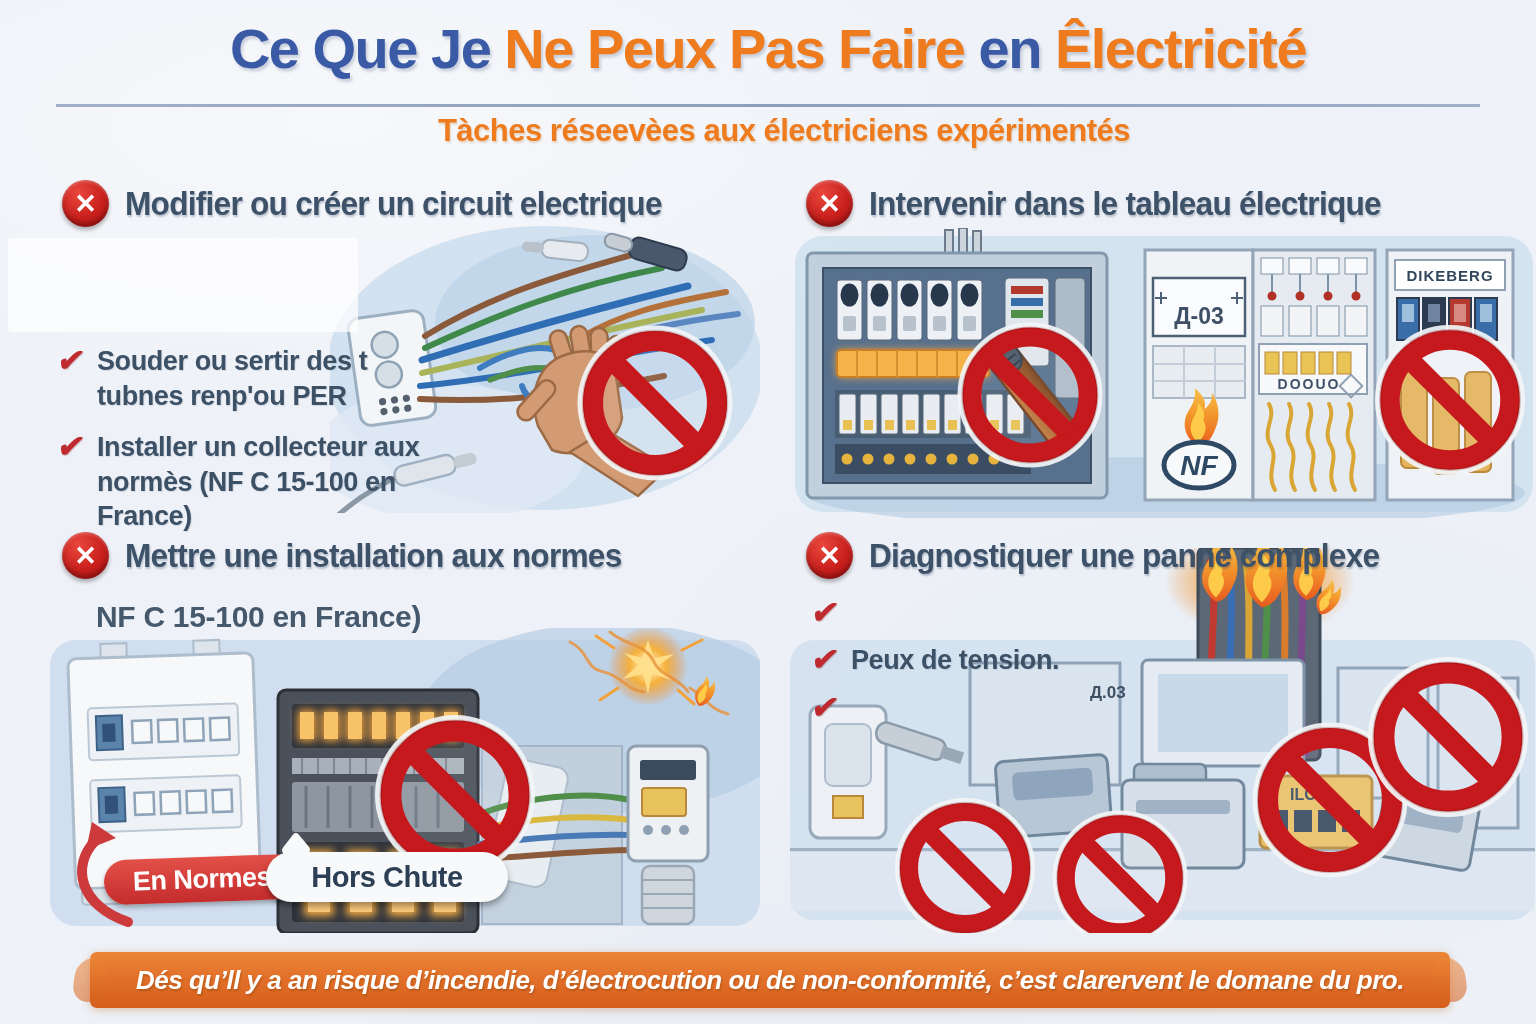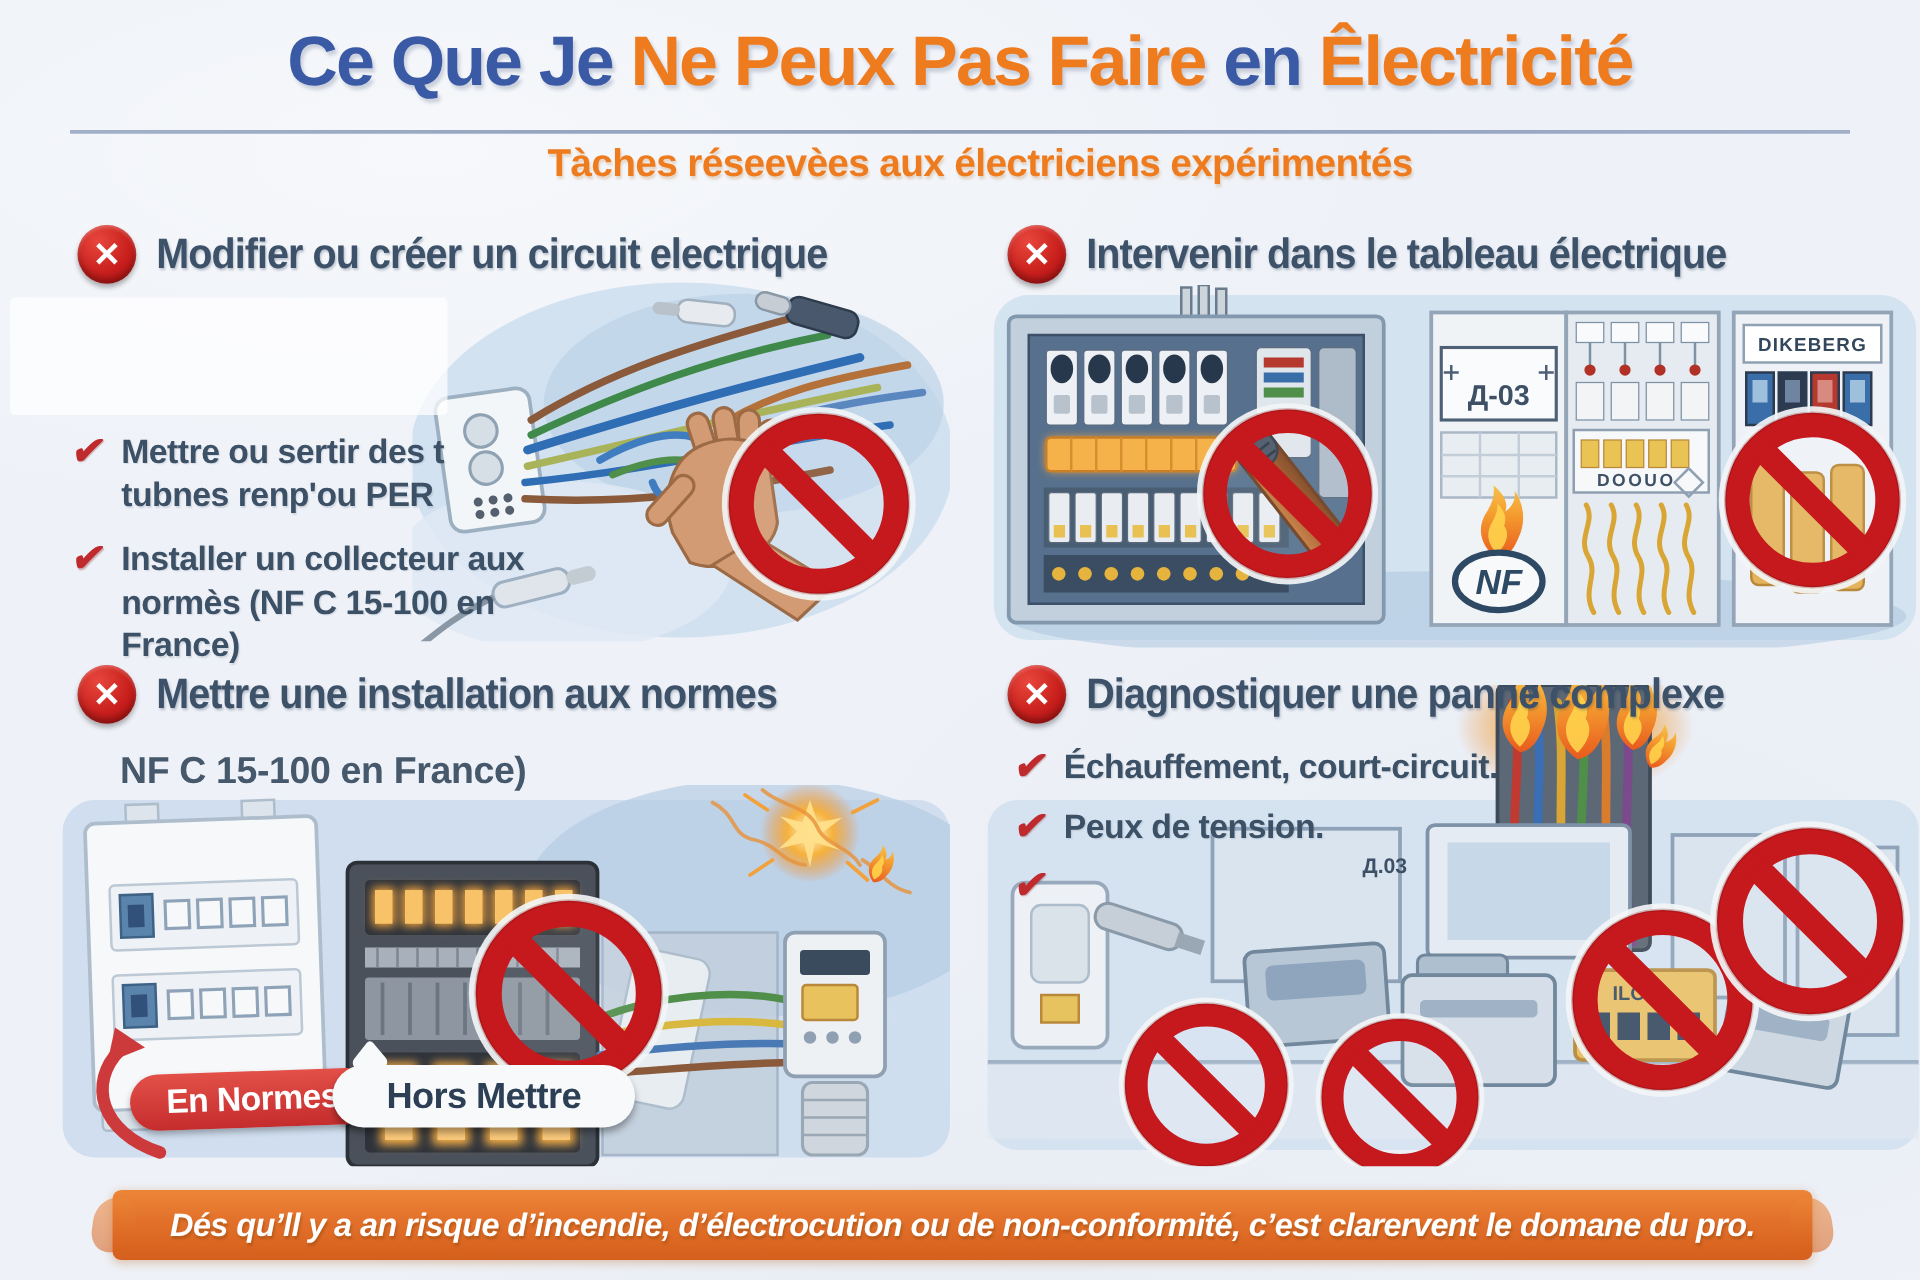--- a/index.html
+++ b/index.html
@@ -136,38 +136,37 @@
     <span class="sec-title">Mettre une installation aux normes</span>
   </div>
   <div class="sec-head" id="head-br">
     <span class="xicon">✕</span>
     <span class="sec-title">Diagnostiquer une panne complexe</span>
   </div>
 
   <div class="bullets" id="bullets-tl">
     <div class="bullet">
       <span class="chk">✔</span>
-      <span class="bullet-text">Mettre ou sertir des t
+      <span class="bullet-text">Souder ou sertir des t
 tubnes renp'ou PER</span>
     </div>
     <div class="bullet">
       <span class="chk">✔</span>
       <span class="bullet-text">Installer un collecteur aux
 normès (NF C 15-100 en France)</span>
     </div>
   </div>
 
   <div id="note-bl">NF C 15-100 en France)</div>
   <div id="badge-en">En Normes</div>
-  <div id="badge-hors">Hors Mettre</div>
+  <div id="badge-hors">Hors Chute</div>
 
   <div class="bullets" id="bullets-br">
     <div class="bullet">
       <span class="chk">✔</span>
-      <span class="bullet-text">Échauffement, court-circuit.</span>
     </div>
     <div class="bullet">
       <span class="chk">✔</span>
       <span class="bullet-text">Peux de tension.</span>
     </div>
     <div class="bullet">
       <span class="chk">✔</span>
     </div>
   </div>
 

